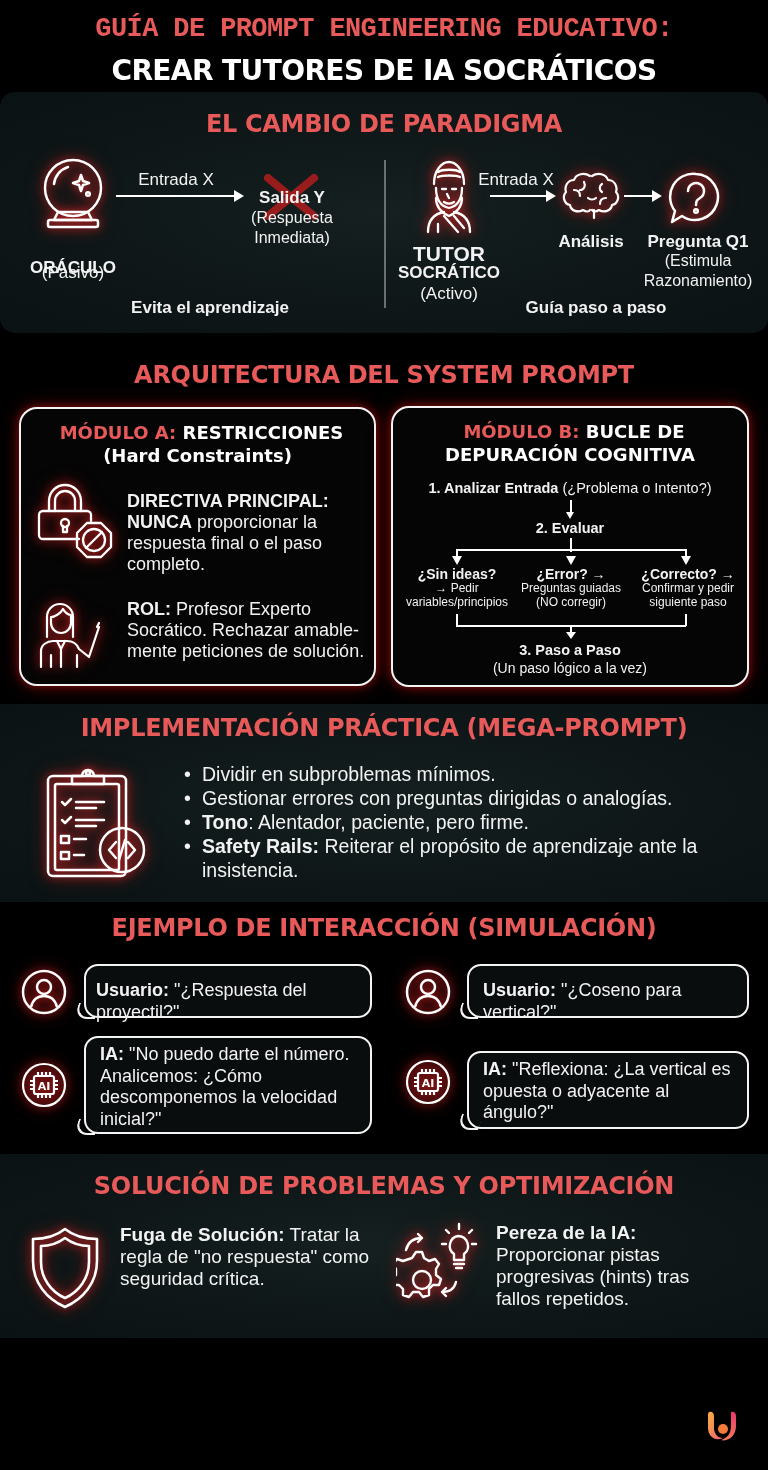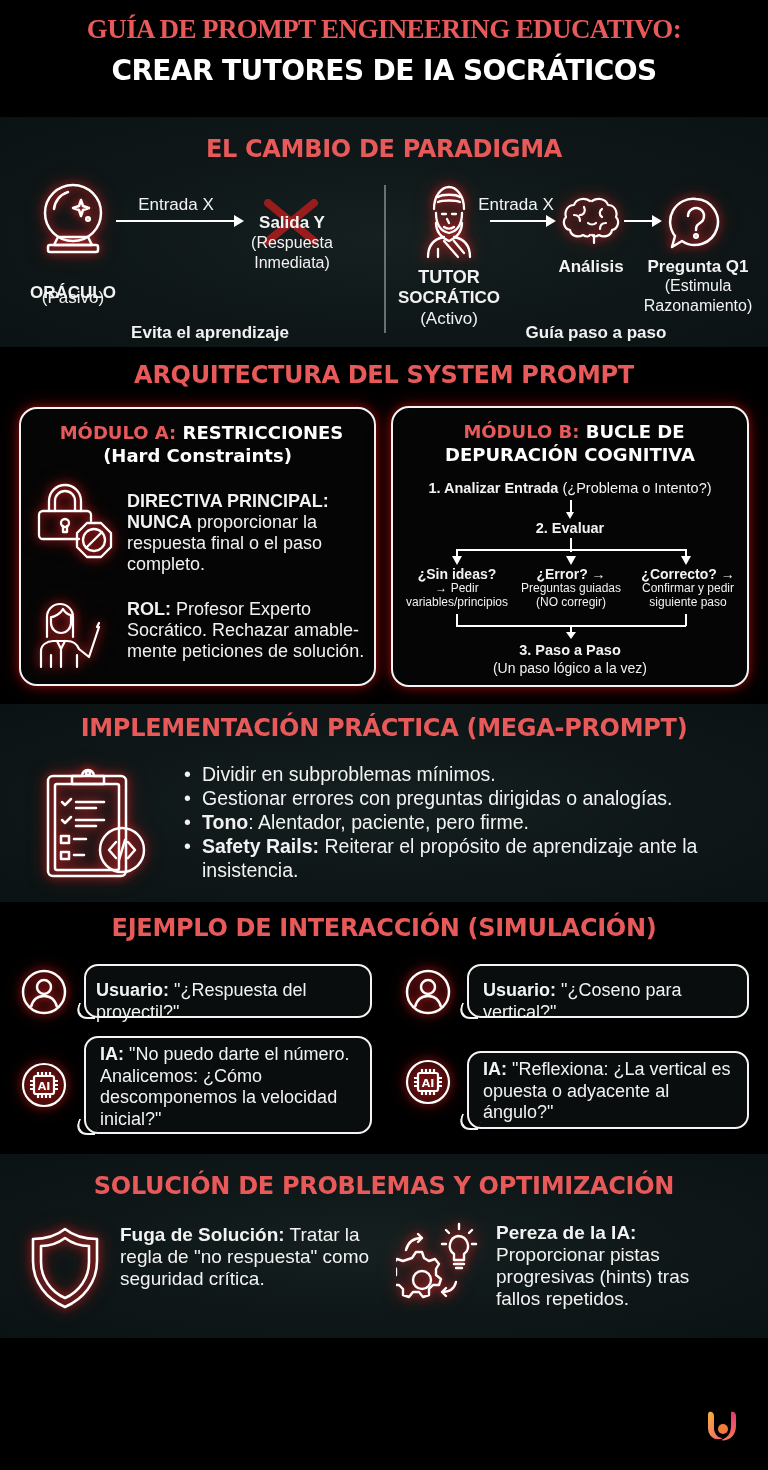--- a/index.html
+++ b/index.html
@@ -9,21 +9,21 @@
   .teal { background: radial-gradient(ellipse at 50% 50%, #162020 0%, #0e1617 60%, #0b1213 100%); }
   .black { background: #000; }
   .red { color: #e85a5a; margin-left: 8px; }
   .sec-title { position: absolute; left: 0; width: 768px; text-align: center; font-family: "DejaVu Sans", sans-serif; font-weight: bold; color: #e85a5a; font-size: 24px; letter-spacing: -0.3px; }
   .ico { position: absolute; filter: drop-shadow(0 0 4px rgba(230,40,40,0.85)) drop-shadow(0 0 8px rgba(200,20,20,0.5)); }
   .ico svg { display: block; }
   .t { position: absolute; text-align: center; line-height: 1.15; }
   .b { font-weight: bold; }
 
   
-  #hdr .l1 { position: absolute; top: 14px; left: 0; width: 768px; text-align: center; font-family: Liberation Serif, serif; font-weight: bold; font-size: 27px; color: #e85a5a; letter-spacing: -0.6px; }
+  #hdr .l1 { position: absolute; top: 14px; left: 0; width: 768px; text-align: center; font-family: Liberation Mono, monospace; font-weight: bold; font-size: 27px; color: #e85a5a; letter-spacing: -0.6px; }
   #hdr .l2 { position: absolute; top: 54px; left: 0; width: 768px; text-align: center; font-family: "DejaVu Sans", sans-serif; font-weight: bold; font-size: 28px; color: #fff; letter-spacing: -0.6px; }
 
   .arrow { position: absolute; height: 2px; background: #fff; }
   .arrow::after { content: ""; position: absolute; right: -2px; top: -5px; border-left: 10px solid #fff; border-top: 6px solid transparent; border-bottom: 6px solid transparent; }
 
   .card { position: absolute; border: 2.5px solid #f4f4f4; border-radius: 18px; background: #050505; box-shadow: 0 0 10px rgba(220,30,30,0.55), 0 0 22px rgba(180,10,10,0.35); }
   .card-title { position: absolute; left: 0; width: 100%; text-align: center; font-family: "DejaVu Sans", sans-serif; font-weight: bold; font-size: 18px; line-height: 1.3; color: #fff; }
 
   .line { position: absolute; background: #fff; }
   .dn { position: absolute; width: 0; height: 0; border-top: 9px solid #fff; border-left: 5px solid transparent; border-right: 5px solid transparent; }
@@ -35,21 +35,21 @@
   ul.bl li::before { content: "•"; position: absolute; left: 0; top: 0; }
 </style>
 </head>
 <body>
 
 <div id="hdr" class="sec black" style="top:0;height:106px;">
   <div class="l1">GUÍA DE PROMPT ENGINEERING EDUCATIVO:</div>
   <div class="l2">CREAR TUTORES DE IA SOCRÁTICOS</div>
 </div>
 
-<div class="sec teal" style="top:117px;height:241px;">
+<div class="sec teal" style="top:92px;height:241px;border-radius:15px;">
   <div class="sec-title" style="top:18px;">EL CAMBIO DE PARADIGMA</div>
 
   <div class="ico" style="left:40px;top:64px;">
     <svg width="66" height="76" viewBox="0 0 66 76" fill="none" stroke="#fff" stroke-width="2.5" stroke-linecap="round" stroke-linejoin="round">
       <circle cx="33" cy="32" r="28"></circle>
       <path d="M14 28 a20 20 0 0 1 14 -17"></path>
       <path d="M41 19 l2 6 6 2 -6 2 -2 6 -2 -6 -6 -2 6 -2z"></path>
       <circle cx="48" cy="38" r="1.8"></circle>
       <path d="M18 56 h30 l4 8 h-38z"></path>
       <rect x="8" y="64" width="50" height="7" rx="2"></rect>
@@ -78,21 +78,21 @@
     <svg width="70" height="76" viewBox="0 0 70 76" fill="none" stroke="#fff" stroke-width="2.3" stroke-linecap="round" stroke-linejoin="round">
       <path d="M20 26 c0 -14 8 -22 15 -22 s15 8 15 22"></path>
       <path d="M24 14 c4 -3 18 -3 22 0 M24 19 c4 -2 18 -2 22 0"></path>
       <path d="M22 30 c0 10 4 18 13 20 c9 -2 13 -10 13 -20"></path>
       <path d="M28 31 h4 M38 31 h4 M33 36 l2 4 M30 44 c3 2 7 2 10 0"></path>
       <path d="M22 40 c0 8 4 14 13 18 c9 -4 13 -10 13 -18"></path>
       <path d="M14 74 c0 -12 6 -18 16 -20 M56 74 c0 -12 -6 -18 -16 -20"></path>
       <path d="M30 58 l14 16 M40 58 l10 12 M24 66 v8"></path>
     </svg>
   </div>
-  <div class="t b" style="left:384px;top:150px;width:130px;font-size:18px;">TUTOR</div>
+  <div class="t b" style="left:384px;top:150px;width:130px;font-size:21px;">TUTOR</div>
   <div class="t b" style="left:384px;top:171px;width:130px;font-size:17px;">SOCRÁTICO</div>
   <div class="t" style="left:384px;top:192px;width:130px;font-size:17px;">(Activo)</div>
 
   <div class="t" style="left:470px;top:78px;width:92px;font-size:17px;">Entrada X</div>
   <div class="arrow" style="left:490px;top:103px;width:64px;"></div>
 
   <div class="ico" style="left:562px;top:78px;">
     <svg width="58" height="50" viewBox="0 0 58 50" fill="none" stroke="#fff" stroke-width="2.2" stroke-linecap="round" stroke-linejoin="round">
       <path d="M28 6 c-6 -4 -14 -2 -16 4 c-6 0 -10 6 -8 12 c-4 4 -2 12 4 13 c1 6 8 8 13 5 c3 2 6 2 7 0 M30 6 c6 -4 14 -2 16 4 c6 0 10 6 8 12 c4 4 2 12 -4 13 c-1 6 -8 8 -13 5 c-3 2 -6 2 -7 0"></path>
       <path d="M12 20 c4 0 6 2 6 6 M22 12 c2 4 0 8 -4 8 M40 14 c-3 2 -3 6 0 8 M44 28 c-4 0 -6 2 -6 6 M26 28 c2 2 6 2 8 0 M32 40 v8"></path>

